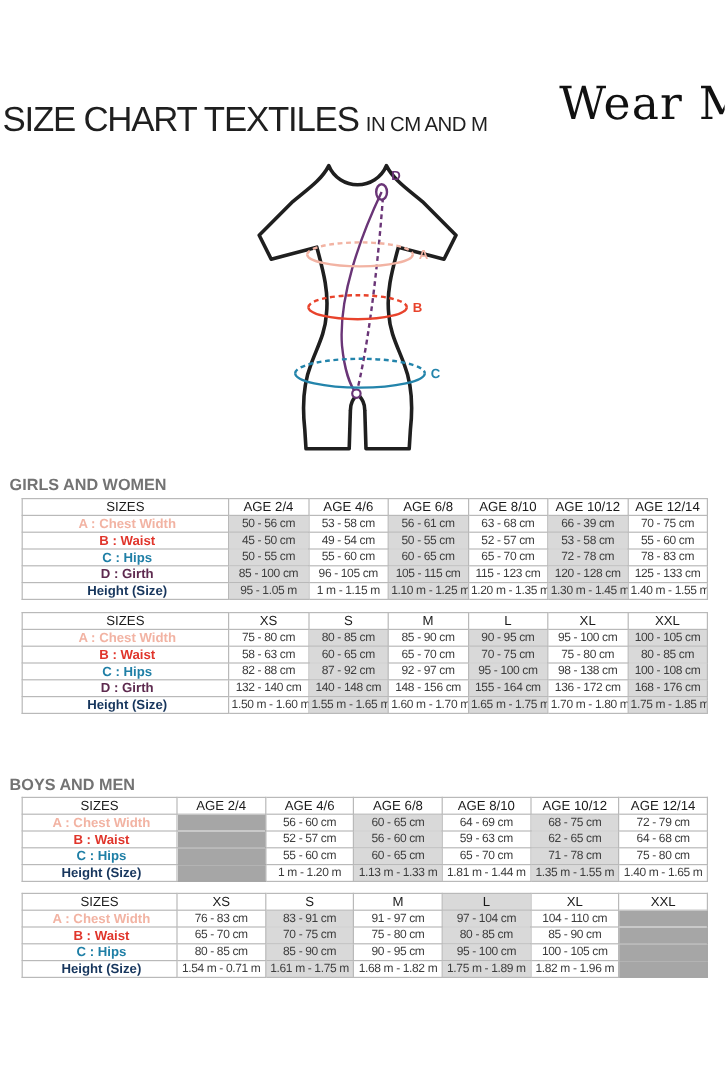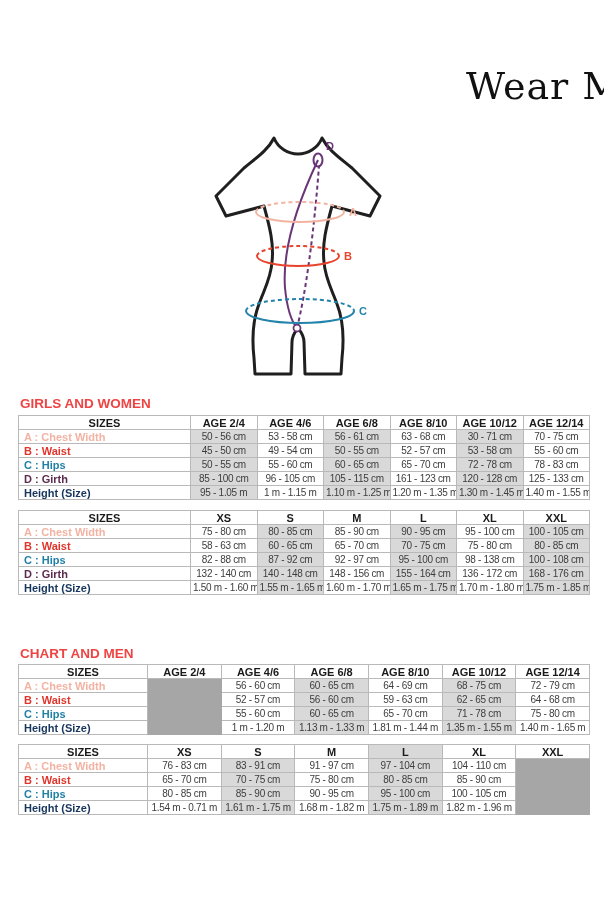--- a/index.html
+++ b/index.html
@@ -11,44 +11,47 @@
   .title{font-size:29px;font-weight:500;letter-spacing:-1px;color:#1f1f1f;}
   .subtitle{font-size:17px;font-weight:500;letter-spacing:-0.5px;color:#1f1f1f;margin-left:6px;}
   .brand{position:absolute;left:466px;top:64px;white-space:nowrap;
          font-family:"DejaVu Serif",serif;font-size:38px;font-weight:400;
          letter-spacing:1px;color:#111;}
 
   
   .mannequin{position:absolute;left:186px;top:136px;}
 
   
-  .sec-h{position:absolute;left:20px;margin:0;font-size:13.5px;font-weight:bold;color:#ef4444;letter-spacing:0;}
+  .sec-h{position:absolute;left:8px;margin:0;font-size:13.5px;font-weight:bold;color:#737373;letter-spacing:0;}
   .sec-h.girls{top:396px;}
   .sec-h.boys{top:646px;}
 
   
   table{position:absolute;left:18px;width:572px;border-collapse:collapse;table-layout:fixed;
         font-family:"Liberation Sans",sans-serif;}
   .t1{top:415px;} .t2{top:510px;} .t3{top:664px;} .t4{top:744px;}
   .t-wide col.label{width:172px;}
   .t-narrow col.label{width:129px;}
   th,td{border:1px solid #b9b9b9;height:13px;padding:0 2px;overflow:hidden;white-space:nowrap;}
-  th.colh{font-size:11px;font-weight:bold;color:#1a1a1a;text-align:center;background:#fff;}
-  th.rowlabel{font-size:11px;font-weight:bold;text-align:left;padding-left:5px;background:#fff;}
+  th.colh{font-size:11px;font-weight:normal;color:#1a1a1a;text-align:center;background:#fff;}
+  th.rowlabel{font-size:11px;font-weight:bold;text-align:center;padding-left:5px;background:#fff;}
   td.val{font-size:10px;letter-spacing:-0.3px;text-align:center;color:#3d3d3d;background:#fff;}
   .shade{background:#d9d9d9 !important;}
   .dark{background:#a6a6a6 !important;border-color:#a6a6a6 !important;}
   .c-chest{color:#f2b3a3;} .c-waist{color:#e0352b;} .c-hips{color:#1f7fa6;}
   .c-girth{color:#5e2a4f;} .c-height{color:#17365d;}
 </style>
 </head>
 <body>
 
 <div class="page">
 
+  <div class="title-row">
+    <span class="title">SIZE CHART TEXTILES</span><span class="subtitle">IN CM AND M</span>
+  </div>
 
   <div class="brand">
     <span>Wear M</span>
   </div>
 
   <svg class="mannequin" width="232" height="246" viewBox="0 0 232 246">
 
     <path d="M 88 2
          C 92 12 102 18 112 18
          C 122 18 132 12 136 2
@@ -117,21 +120,21 @@
           <th class="colh">AGE 12/14</th>
         </tr>
       </thead>
       <tbody>
         <tr>
           <th class="rowlabel c-chest">A : Chest Width</th>
           <td class="val shade">50 - 56 cm</td>
           <td class="val">53 - 58 cm</td>
           <td class="val shade">56 - 61 cm</td>
           <td class="val">63 - 68 cm</td>
-          <td class="val shade">30 - 71 cm</td>
+          <td class="val shade">66 - 39 cm</td>
           <td class="val">70 - 75 cm</td>
         </tr>
         <tr>
           <th class="rowlabel c-waist">B : Waist</th>
           <td class="val shade">45 - 50 cm</td>
           <td class="val">49 - 54 cm</td>
           <td class="val shade">50 - 55 cm</td>
           <td class="val">52 - 57 cm</td>
           <td class="val shade">53 - 58 cm</td>
           <td class="val">55 - 60 cm</td>
@@ -143,21 +146,21 @@
           <td class="val shade">60 - 65 cm</td>
           <td class="val">65 - 70 cm</td>
           <td class="val shade">72 - 78 cm</td>
           <td class="val">78 - 83 cm</td>
         </tr>
         <tr>
           <th class="rowlabel c-girth">D : Girth</th>
           <td class="val shade">85 - 100 cm</td>
           <td class="val">96 - 105 cm</td>
           <td class="val shade">105 - 115 cm</td>
-          <td class="val">161 - 123 cm</td>
+          <td class="val">115 - 123 cm</td>
           <td class="val shade">120 - 128 cm</td>
           <td class="val">125 - 133 cm</td>
         </tr>
         <tr>
           <th class="rowlabel c-height">Height (Size)</th>
           <td class="val shade">95 - 1.05 m</td>
           <td class="val">1 m - 1.15 m</td>
           <td class="val shade">1.10 m - 1.25 m</td>
           <td class="val">1.20 m - 1.35 m</td>
           <td class="val shade">1.30 m - 1.45 m</td>
@@ -228,21 +231,21 @@
           <td class="val">1.50 m - 1.60 m</td>
           <td class="val shade">1.55 m - 1.65 m</td>
           <td class="val">1.60 m - 1.70 m</td>
           <td class="val shade">1.65 m - 1.75 m</td>
           <td class="val">1.70 m - 1.80 m</td>
           <td class="val shade">1.75 m - 1.85 m</td>
         </tr>
       </tbody>
     </table>
 
-  <h2 class="sec-h boys">CHART AND MEN</h2>
+  <h2 class="sec-h boys">BOYS AND MEN</h2>
   <table class="t3 t-narrow">
       <colgroup>
         <col class="label">
         <col>
         <col>
         <col>
         <col>
         <col>
         <col>
       </colgroup>

